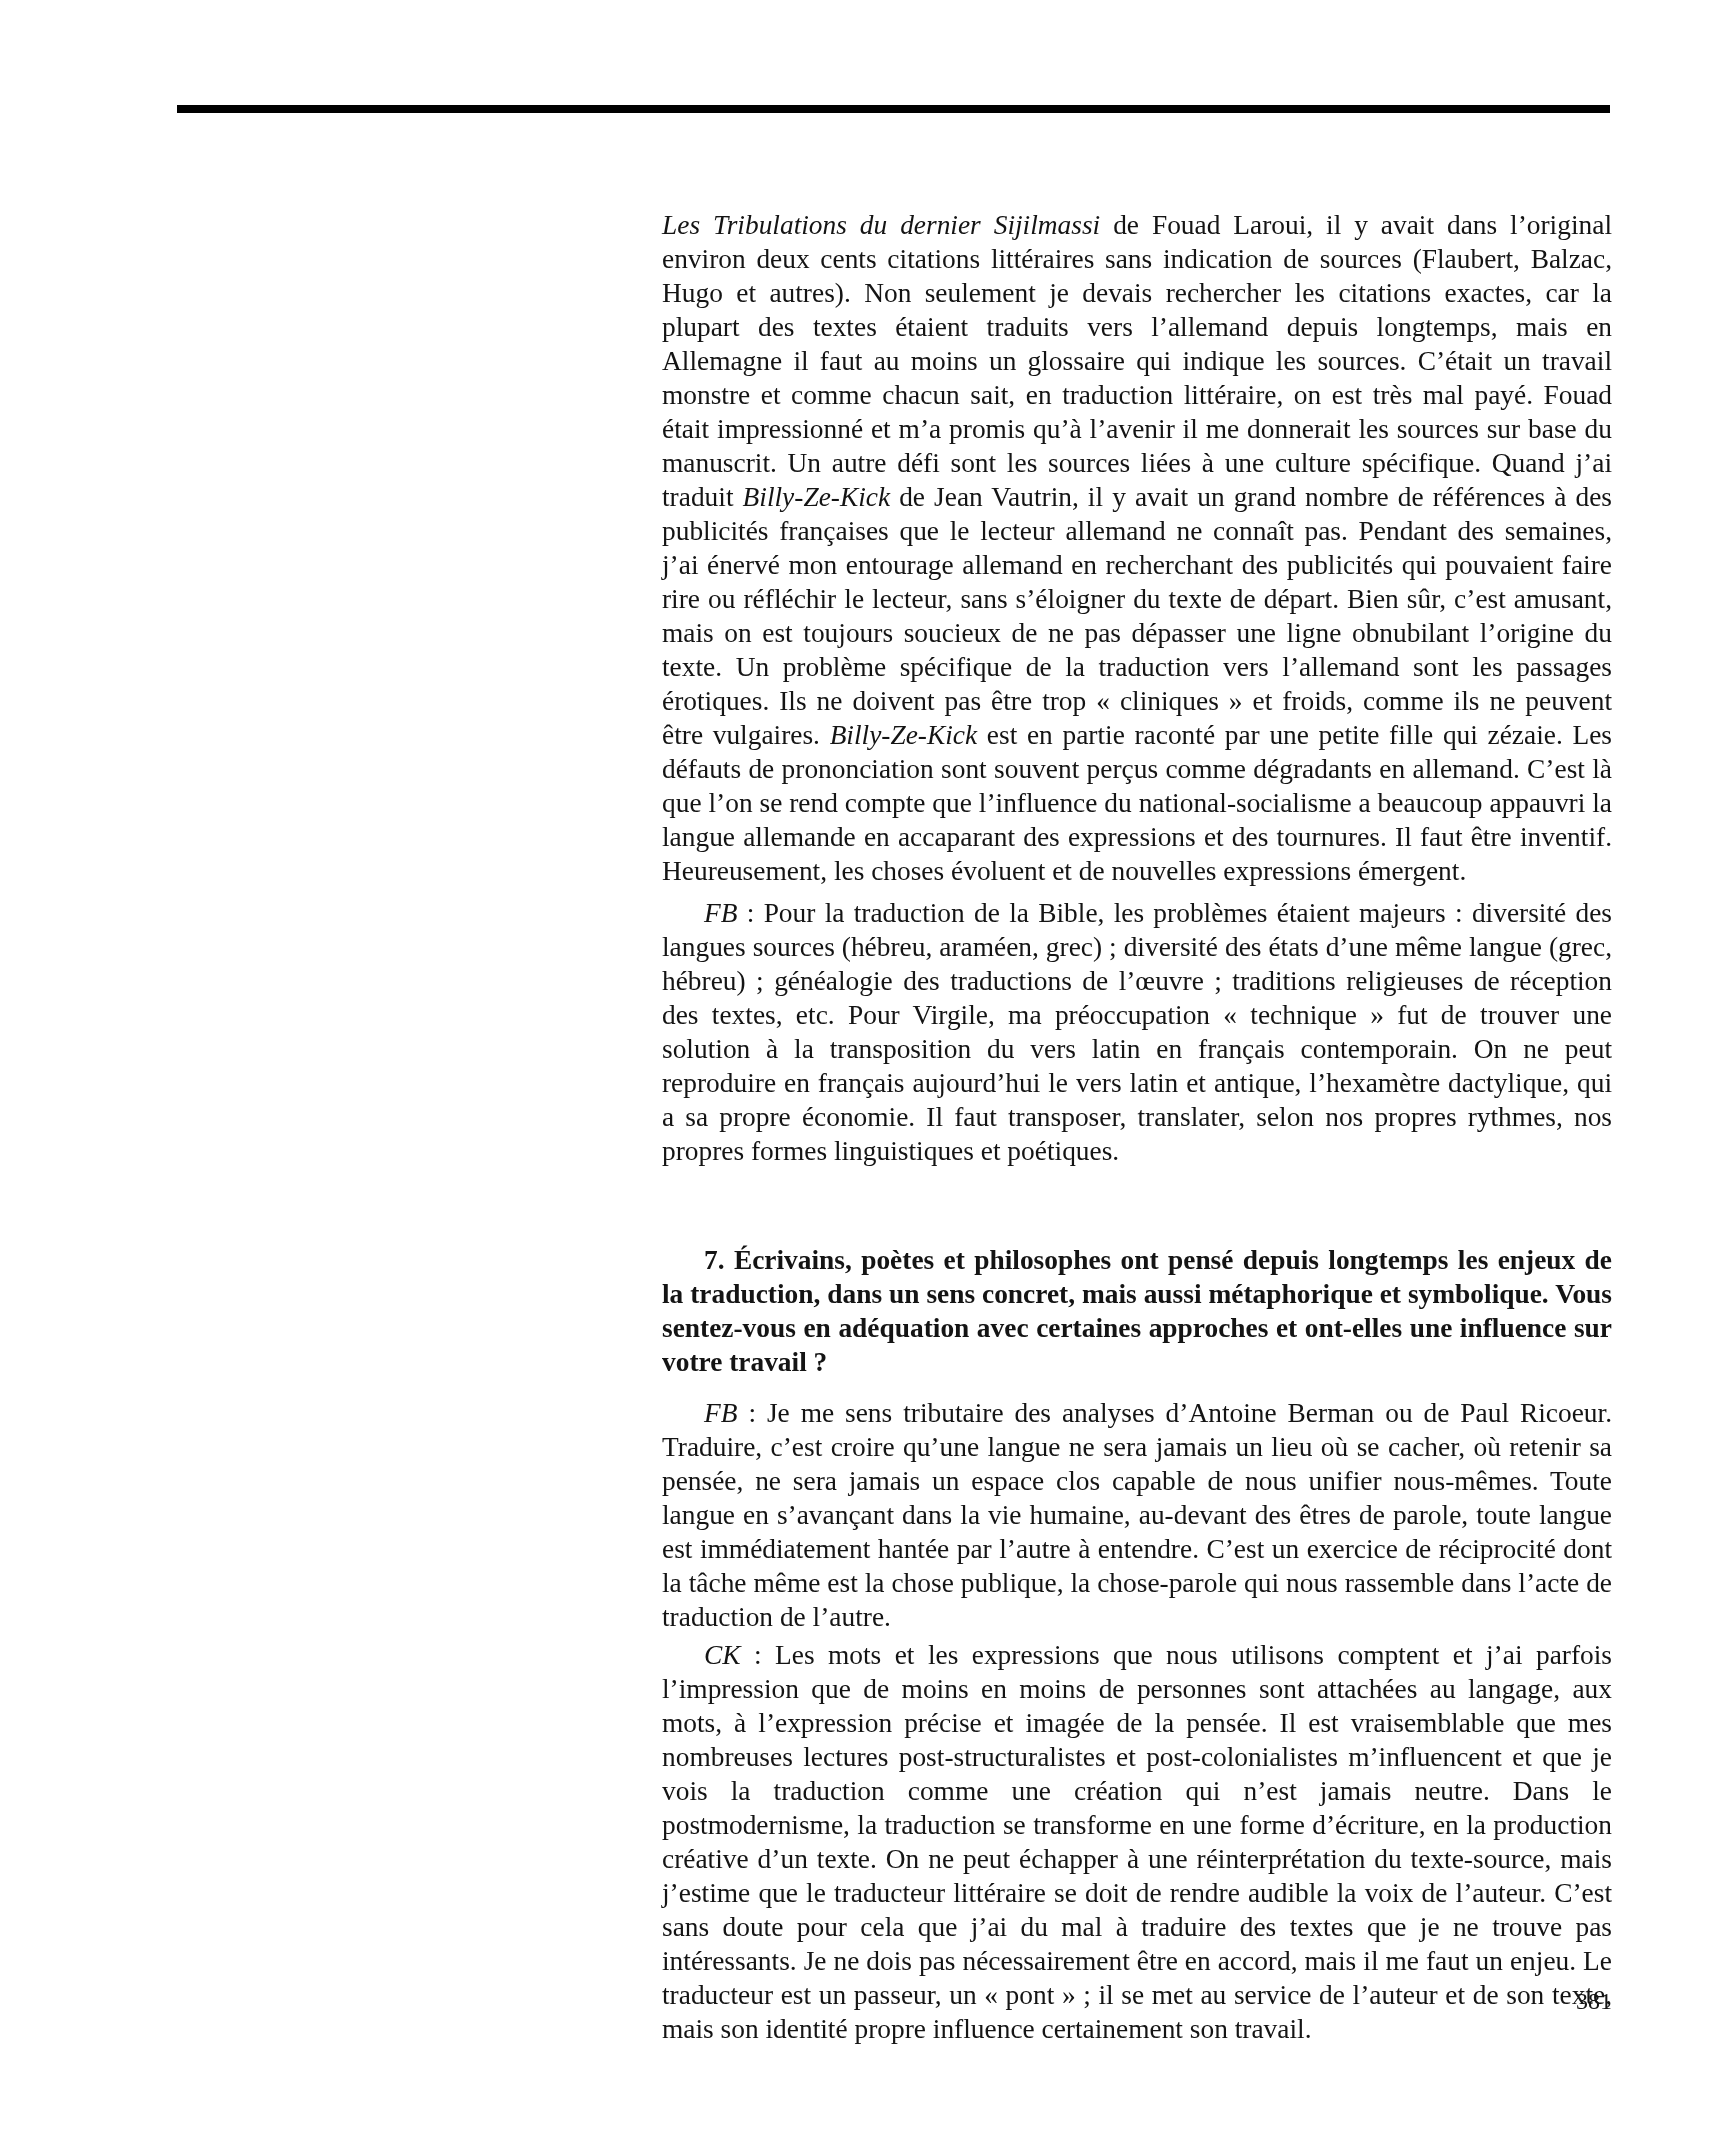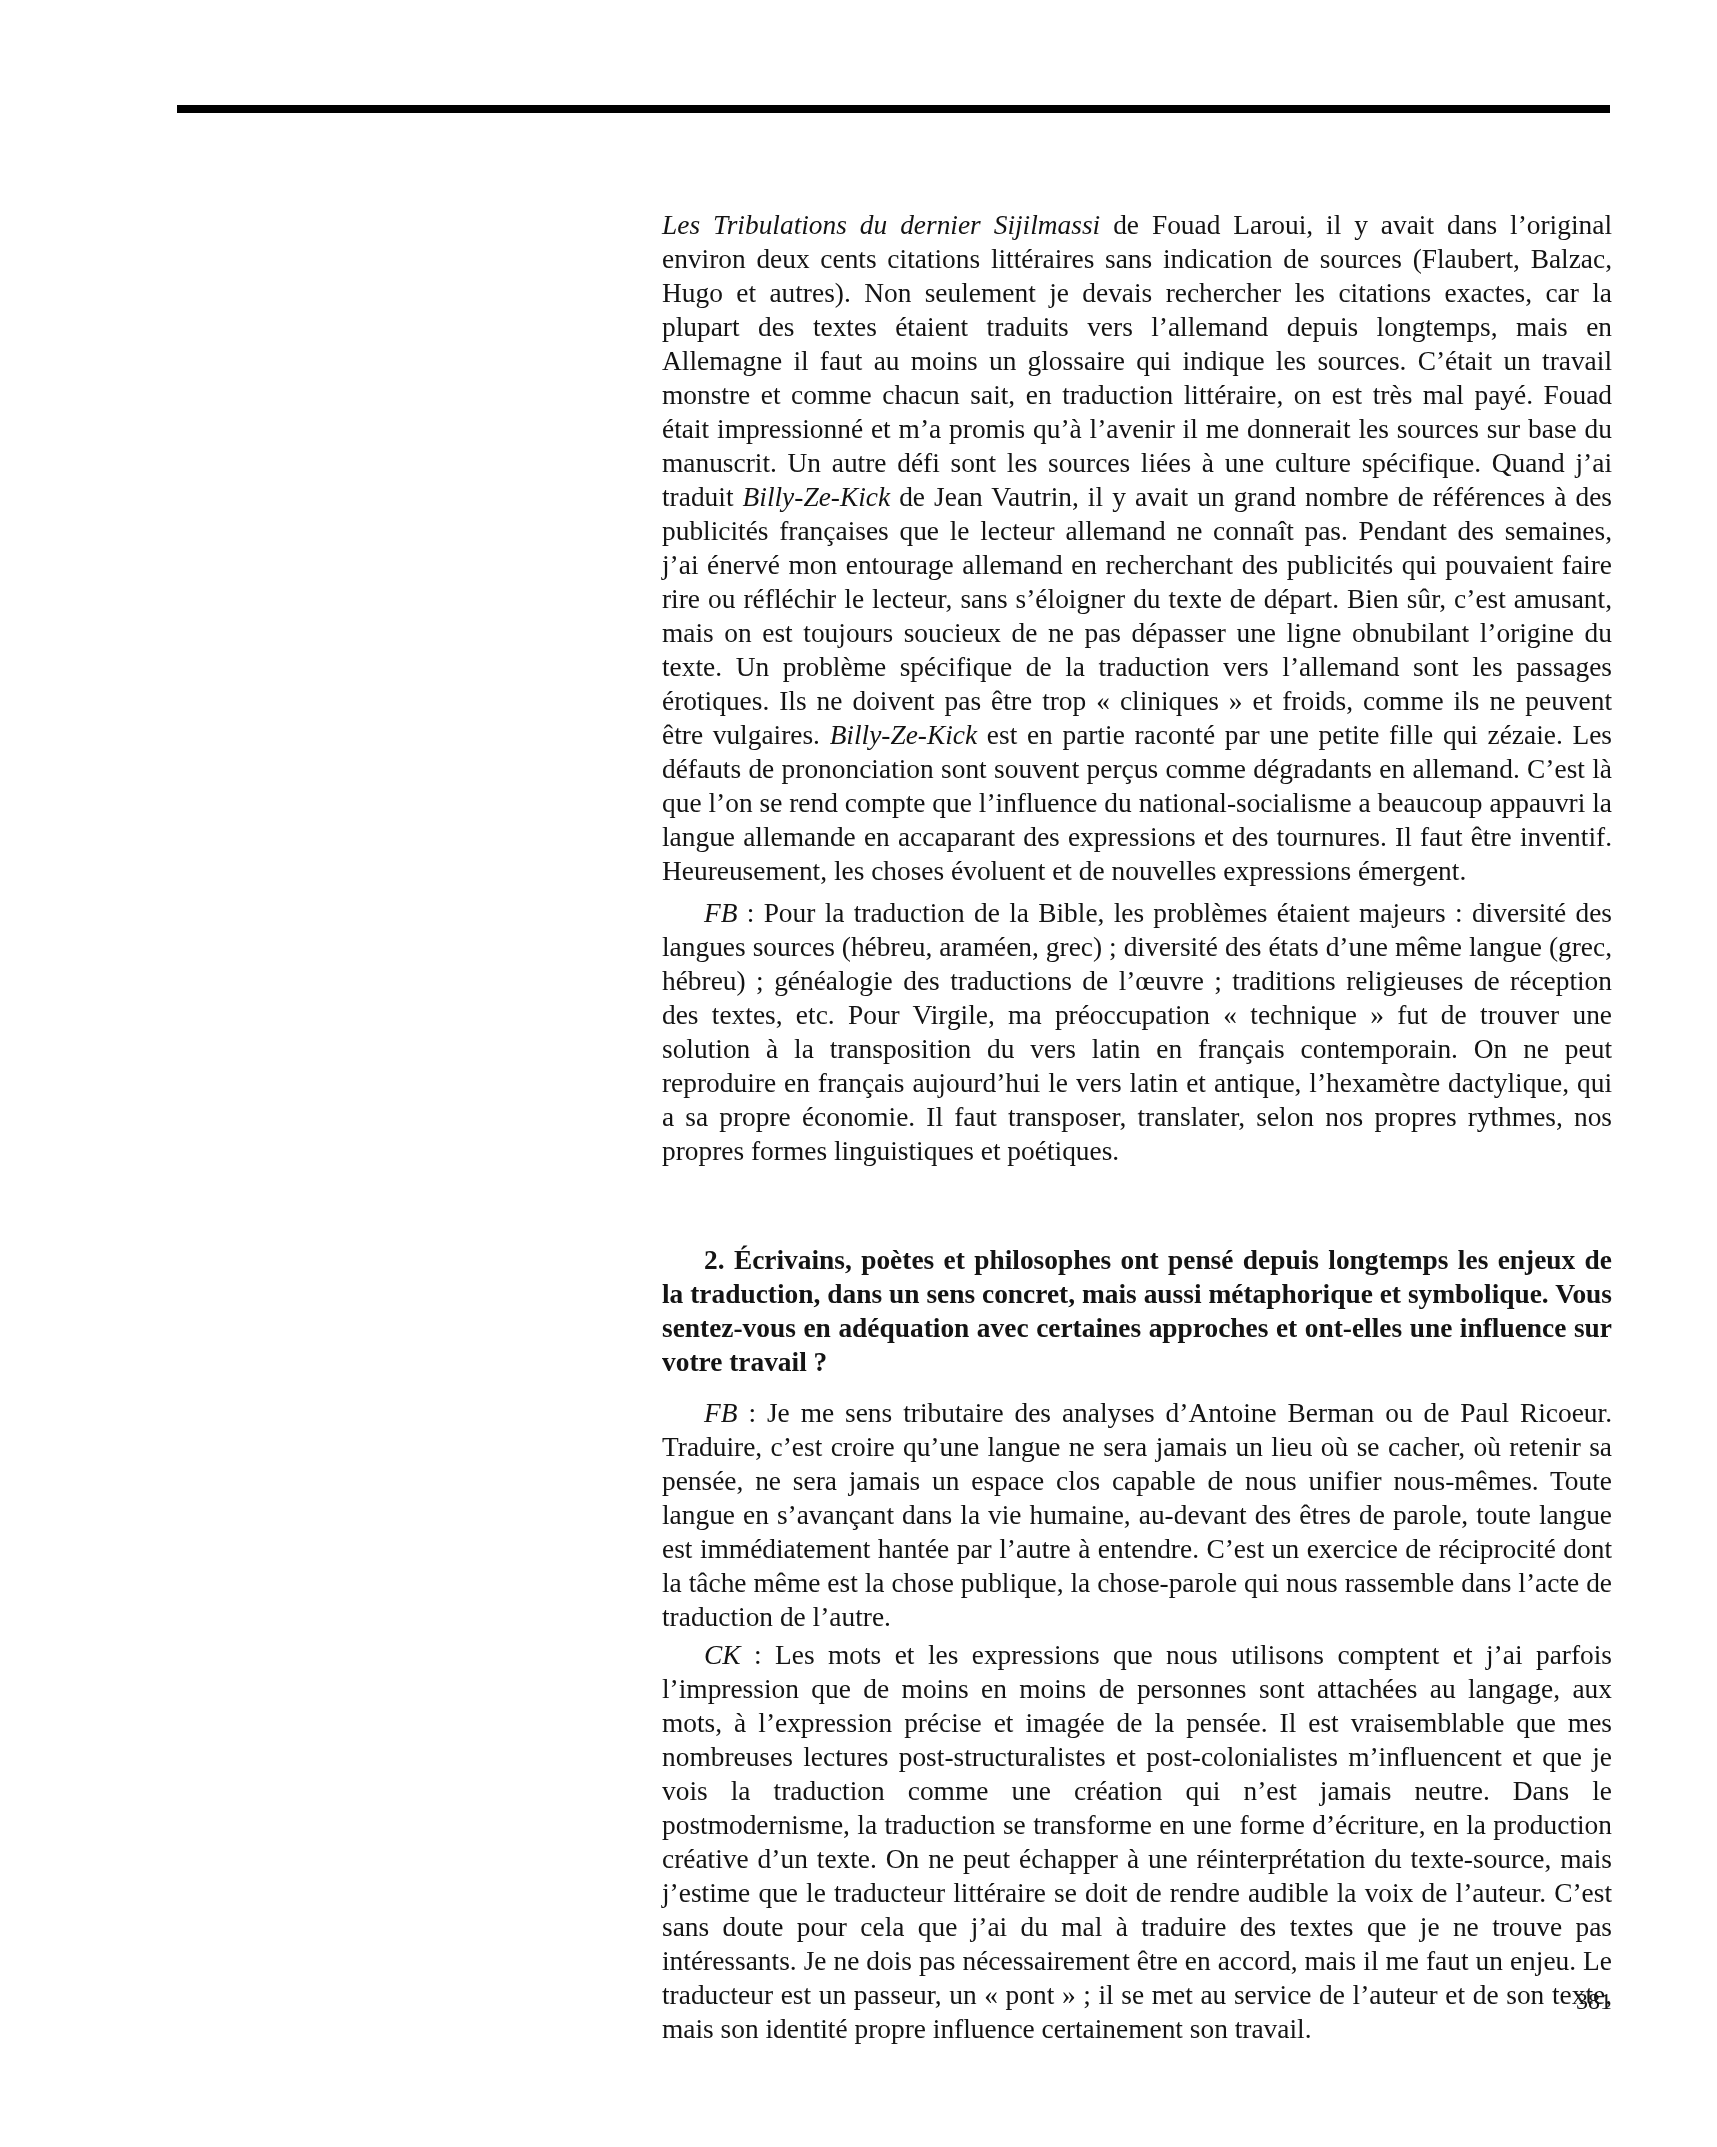--- a/index.html
+++ b/index.html
@@ -53,19 +53,19 @@
   }
 </style>
 </head>
 <body>
 
 <div class="top-rule"></div>
 
 <main class="text-column">
   <p class="para"><span class="seg-italic">Les Tribulations du dernier Sijilmassi</span><span> de Fouad Laroui, il y avait dans l’original environ deux cents citations littéraires sans indication de sources (Flaubert, Balzac, Hugo et autres). Non seulement je devais rechercher les citations exactes, car la plupart des textes étaient traduits vers l’allemand depuis longtemps, mais en Allemagne il faut au moins un glossaire qui indique les sources. C’était un travail monstre et comme chacun sait, en traduction littéraire, on est très mal payé. Fouad était impressionné et m’a promis qu’à l’avenir il me donnerait les sources sur base du manuscrit. Un autre défi sont les sources liées à une culture spécifique. Quand j’ai traduit </span><span class="seg-italic">Billy-Ze-Kick</span><span> de Jean Vautrin, il y avait un grand nombre de références à des publicités françaises que le lecteur allemand ne connaît pas. Pendant des semaines, j’ai énervé mon entourage allemand en recherchant des publicités qui pouvaient faire rire ou réfléchir le lecteur, sans s’éloigner du texte de départ. Bien sûr, c’est amusant, mais on est toujours soucieux de ne pas dépasser une ligne obnubilant l’origine du texte. Un problème spécifique de la traduction vers l’allemand sont les passages érotiques. Ils ne doivent pas être trop « cliniques » et froids, comme ils ne peuvent être vulgaires. </span><span class="seg-italic">Billy-Ze-Kick</span><span> est en partie raconté par une petite fille qui zézaie. Les défauts de prononciation sont souvent perçus comme dégradants en allemand. C’est là que l’on se rend compte que l’influence du national-socialisme a beaucoup appauvri la langue allemande en accaparant des expressions et des tournures. Il faut être inventif. Heureusement, les choses évoluent et de nouvelles expressions émergent.</span></p>
   <p class="para indent gap-fb1"><span class="seg-italic">FB</span><span> : Pour la traduction de la Bible, les problèmes étaient majeurs : diversité des langues sources (hébreu, araméen, grec) ; diversité des états d’une même langue (grec, hébreu) ; généalogie des traductions de l’œuvre ; traditions religieuses de réception des textes, etc. Pour Virgile, ma préoccupation « technique » fut de trouver une solution à la transposition du vers latin en français contemporain. On ne peut reproduire en français aujourd’hui le vers latin et antique, l’hexamètre dactylique, qui a sa propre économie. Il faut transposer, translater, selon nos propres rythmes, nos propres formes linguistiques et poétiques.</span></p>
-  <p class="para indent heading"><span class="seg-bold">2. Écrivains, poètes et philosophes ont pensé depuis longtemps les enjeux de la traduction, dans un sens concret, mais aussi métaphorique et symbolique. Vous sentez-vous en adéquation avec certaines approches et ont-elles une influence sur votre travail ?</span></p>
+  <p class="para indent heading"><span class="seg-bold">7. Écrivains, poètes et philosophes ont pensé depuis longtemps les enjeux de la traduction, dans un sens concret, mais aussi métaphorique et symbolique. Vous sentez-vous en adéquation avec certaines approches et ont-elles une influence sur votre travail ?</span></p>
   <p class="para indent gap-fb2"><span class="seg-italic">FB</span><span> : Je me sens tributaire des analyses d’Antoine Berman ou de Paul Ricoeur. Traduire, c’est croire qu’une langue ne sera jamais un lieu où se cacher, où retenir sa pensée, ne sera jamais un espace clos capable de nous unifier nous-mêmes. Toute langue en s’avançant dans la vie humaine, au-devant des êtres de parole, toute langue est immédiatement hantée par l’autre à entendre. C’est un exercice de réciprocité dont la tâche même est la chose publique, la chose-parole qui nous rassemble dans l’acte de traduction de l’autre.</span></p>
   <p class="para indent gap-ck"><span class="seg-italic">CK</span><span> : Les mots et les expressions que nous utilisons comptent et j’ai parfois l’impression que de moins en moins de personnes sont attachées au langage, aux mots, à l’expression précise et imagée de la pensée. Il est vraisemblable que mes nombreuses lectures post-structuralistes et post-colonialistes m’influencent et que je vois la traduction comme une création qui n’est jamais neutre. Dans le postmodernisme, la traduction se transforme en une forme d’écriture, en la production créative d’un texte. On ne peut échapper à une réinterprétation du texte-source, mais j’estime que le traducteur littéraire se doit de rendre audible la voix de l’auteur. C’est sans doute pour cela que j’ai du mal à traduire des textes que je ne trouve pas intéressants. Je ne dois pas nécessairement être en accord, mais il me faut un enjeu. Le traducteur est un passeur, un « pont » ; il se met au service de l’auteur et de son texte, mais son identité propre influence certainement son travail.</span></p>
 </main>
 
 <div class="page-number">381</div>
 
 
 </body></html>

